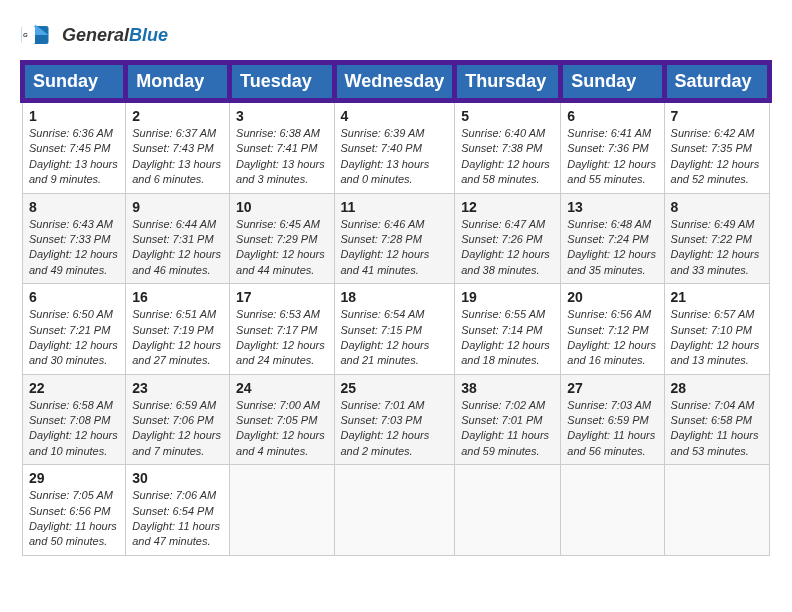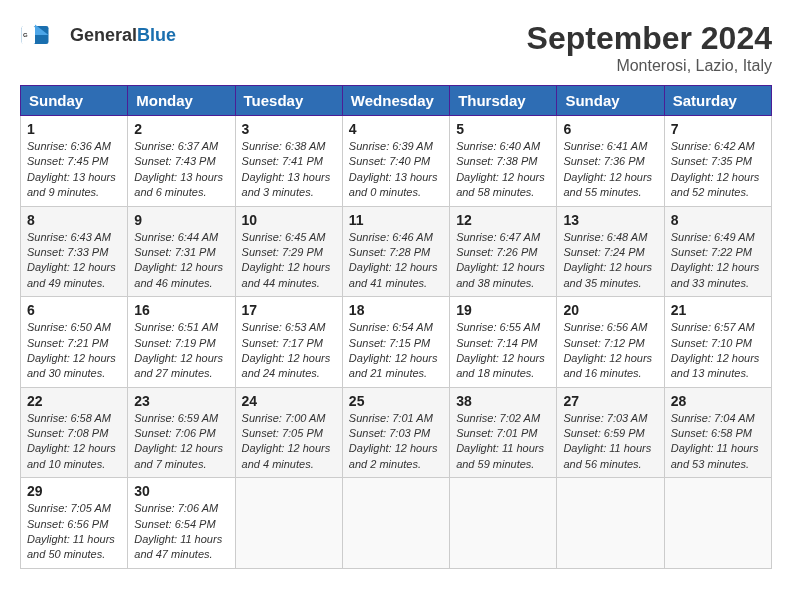--- a/index.html
+++ b/index.html
@@ -12,21 +12,22 @@
     }
     .header {
       display: flex;
       justify-content: space-between;
       align-items: flex-start;
       margin-bottom: 10px;
     }
     .logo {
       display: flex;
       align-items: center;
-      gap: 20px;
+      gap: 12px;
+      font-style: italic;
     }
     .logo-icon {
       width: 30px;
       height: 30px;
     }
     .title-block {
       text-align: right;
     }
     .month-title {
       font-size: 32px;
@@ -40,23 +41,23 @@
     .calendar {
       width: 100%;
       border-collapse: collapse;
       font-size: 11px;
     }
     .calendar th {
       background-color: #2e6db4;
       color: #fff;
       text-align: left;
       padding: 6px 8px;
-      font-size: 15px;
+      font-size: 18px;
       font-weight: bold;
-      border: 1px solid #4c1d95;
+      border: 5px solid #4c1d95;
     }
     .calendar td {
       border: 1px solid #ccc;
       vertical-align: top;
       padding: 5px 6px;
       width: 107px;
       min-height: 80px;
       background: #fff;
     }
     .calendar tr:nth-child(even) td {
@@ -85,24 +86,20 @@
   <div class="logo">
     <svg class="logo-icon" viewBox="0 0 40 40">
       <rect x="2" y="8" width="36" height="24" rx="3" fill="#1a6faf"></rect>
       <polygon points="20,6 38,20 20,20" fill="#4da6e8"></polygon>
       <rect x="2" y="8" width="18" height="24" rx="2" fill="#fff"></rect>
       <text x="4" y="22" font-size="8" font-weight="bold" fill="#333">G</text>
     </svg>
     <div>
       <span style="font-size:18px;font-weight:bold;color:#333;">General</span><span style="font-size:18px;font-weight:bold;color:#1a6faf;">Blue</span>
     </div>
-  </div>
-  <div class="title-block">
-    <div class="month-title">September 2024</div>
-    <div class="location-title">Monterosi, Lazio, Italy</div>
   </div>
 </div>
 
 <table class="calendar">
   <thead>
     <tr>
       <th>Sunday</th>
       <th>Monday</th>
       <th>Tuesday</th>
       <th>Wednesday</th>

